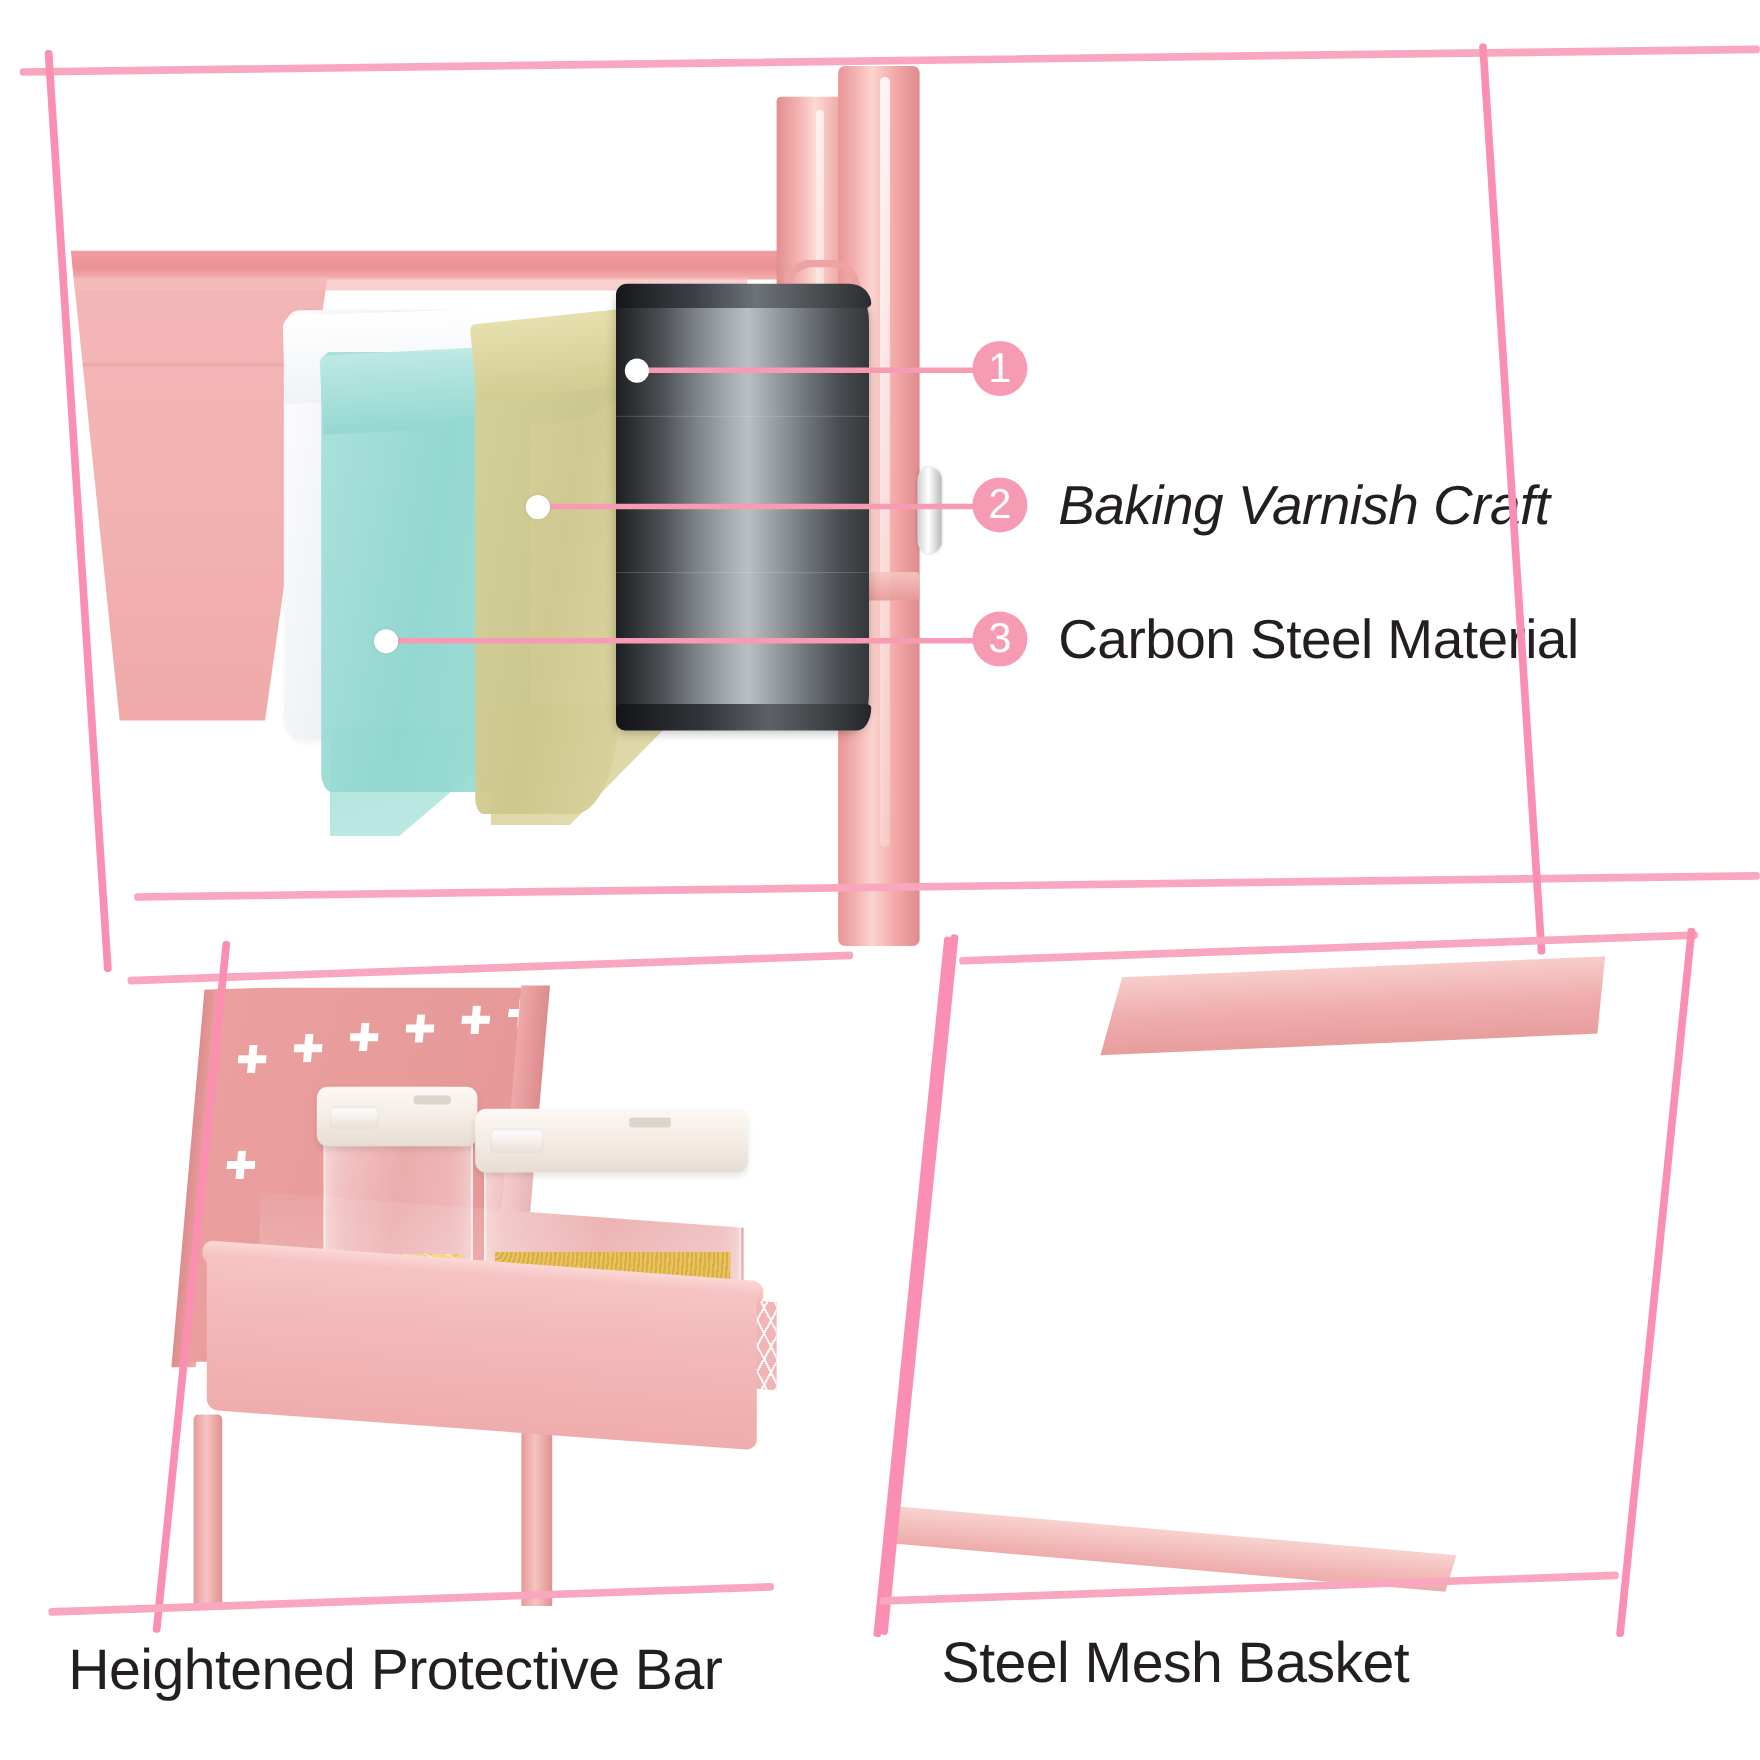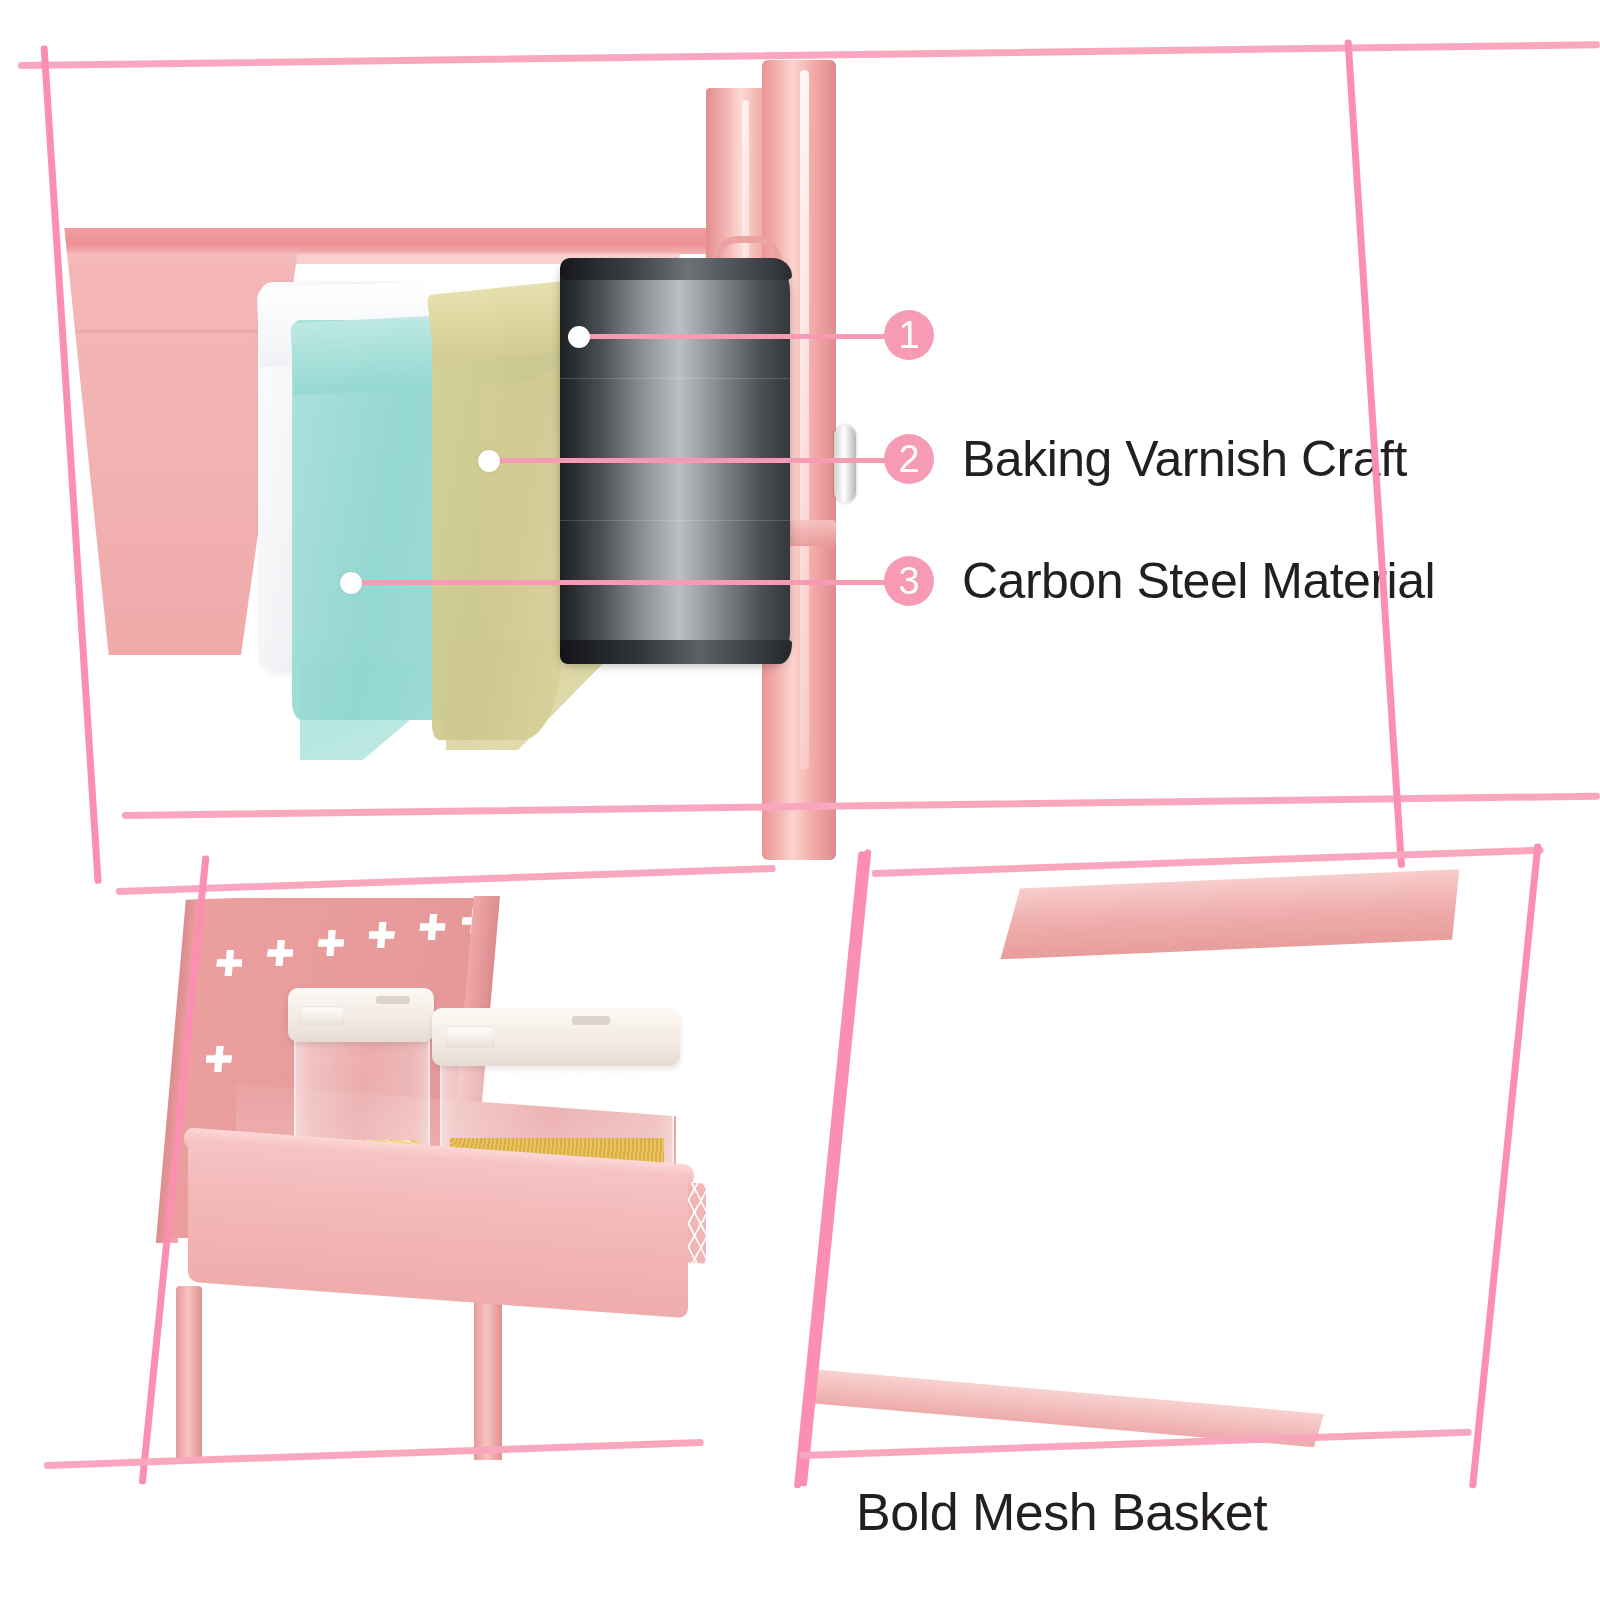--- a/index.html
+++ b/index.html
@@ -361,21 +361,21 @@
 
     <div class="lead-line" style="left:492px;top:458px;width:418px;"></div>
     <div class="lead-dot" style="left:478px;top:450px;"></div>
 
     <div class="lead-line" style="left:352px;top:580px;width:560px;"></div>
     <div class="lead-dot" style="left:340px;top:572px;"></div>
 
     <div class="badge" style="left:884px;top:310px;">1</div>
 
     <div class="badge" style="left:884px;top:434px;">2</div>
-    <div class="feat-text" style="left:962px;top:430px;">Baking Varnish Craft</div>
+    <div class="feat-text" style="left:962px;top:430px;font-style:italic;">Baking Varnish Craft</div>
 
     <div class="badge" style="left:884px;top:556px;">3</div>
     <div class="feat-text" style="left:962px;top:552px;">Carbon Steel Material</div>
 
     <div class="frame-line soft" style="left:18px;top:62px;width:1582px;height:7px;transform:rotate(-0.75deg);"></div>
     <div class="frame-line" style="left:44px;top:42px;width:840px;height:7px;transform:rotate(86.3deg);"></div>
     <div class="frame-line soft" style="left:122px;top:812px;width:1478px;height:7px;transform:rotate(-0.75deg);"></div>
     <div class="frame-line" style="left:1348px;top:36px;width:830px;height:7px;transform:rotate(86.3deg);"></div>
   </div>
 
@@ -424,34 +424,35 @@
       <div class="basket-mesh-small"></div>
       <div class="basket-top-rail"></div>
       <div class="basket-front"></div>
     </div>
 
     <div class="frame-line soft" style="left:116px;top:888px;width:660px;height:7px;transform:rotate(-2deg);"></div>
     <div class="frame-line" style="left:206px;top:852px;width:632px;height:7px;transform:rotate(95.8deg);"></div>
     <div class="frame-line soft" style="left:44px;top:1462px;width:660px;height:7px;transform:rotate(-2deg);"></div>
     <div class="frame-line" style="left:862px;top:848px;width:640px;height:7px;transform:rotate(95.8deg);"></div>
 
+    <div class="caption" style="left:62px;top:1488px;">Heightened Protective Bar</div>
   </div>
 
   <div class="abs" style="left:0;top:0;width:1600px;height:1600px;">
 
     <div class="photo-clip-br">
       <div class="mesh-basket">
         <div class="mesh-face"></div>
         <div class="mesh-shade"></div>
       </div>
       <div class="mesh-rail"></div>
       <div class="mesh-bottom-rail"></div>
     </div>
 
     <div class="frame-line soft" style="left:872px;top:870px;width:672px;height:7px;transform:rotate(-2deg);"></div>
     <div class="frame-line" style="left:868px;top:846px;width:640px;height:7px;transform:rotate(95.8deg);"></div>
     <div class="frame-line soft" style="left:800px;top:1452px;width:672px;height:7px;transform:rotate(-2deg);"></div>
     <div class="frame-line" style="left:1538px;top:840px;width:648px;height:7px;transform:rotate(95.8deg);"></div>
 
-    <div class="caption" style="left:856px;top:1482px;">Bold Mesh Basket</div>
+    <div class="caption" style="left:856px;top:1482px;">Steel Mesh Basket</div>
   </div>
 
 </div>
 
 </body></html>

